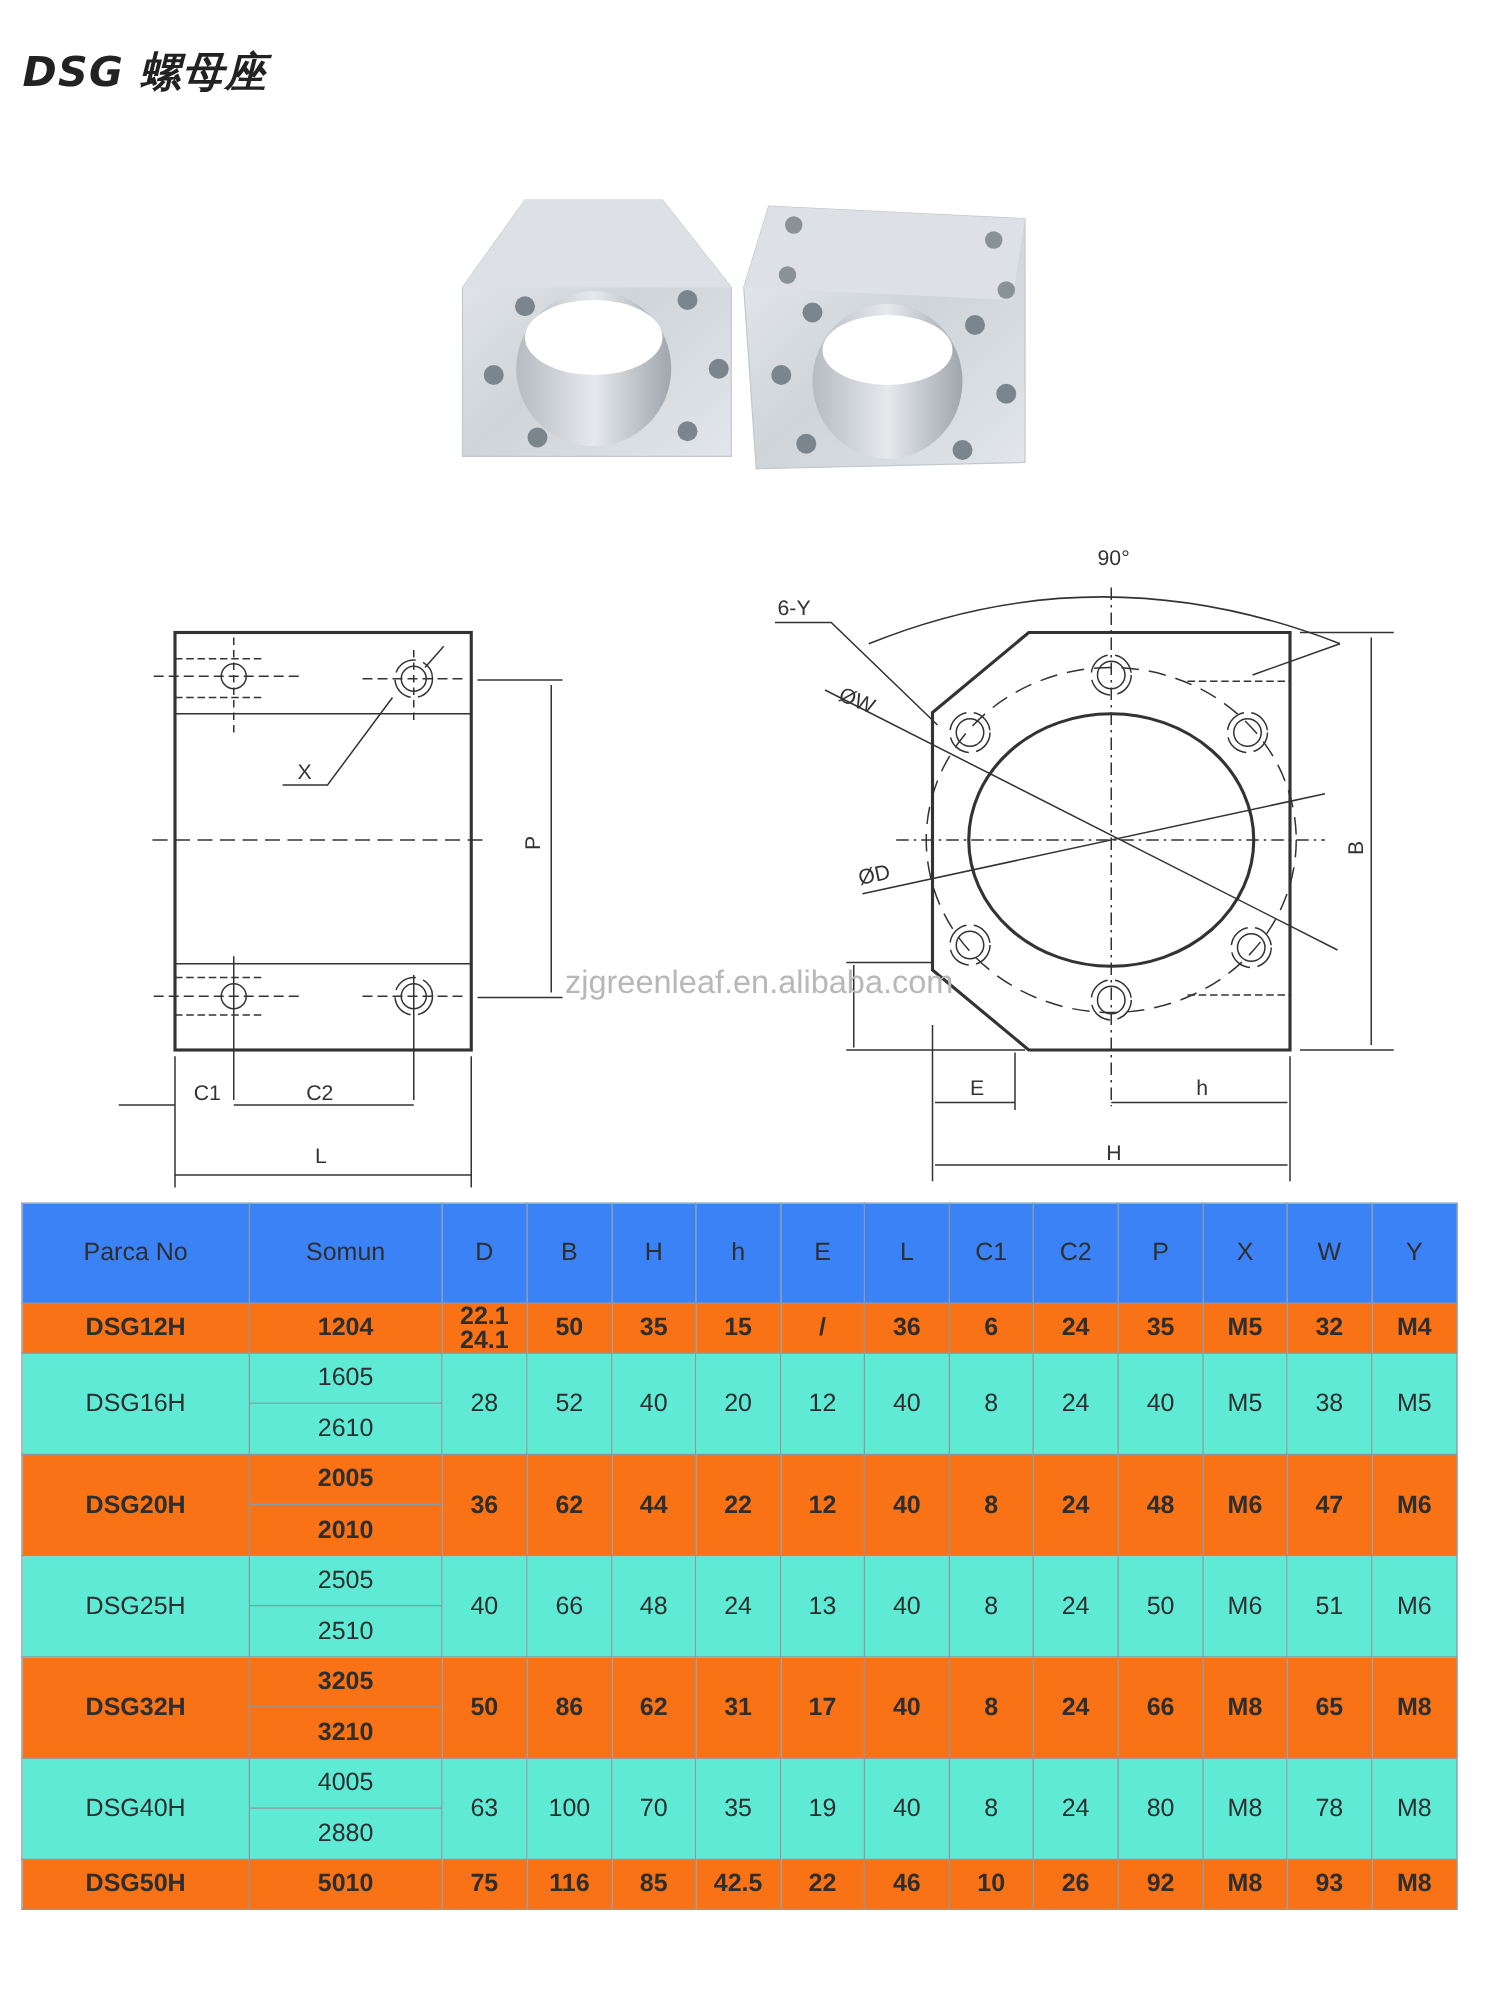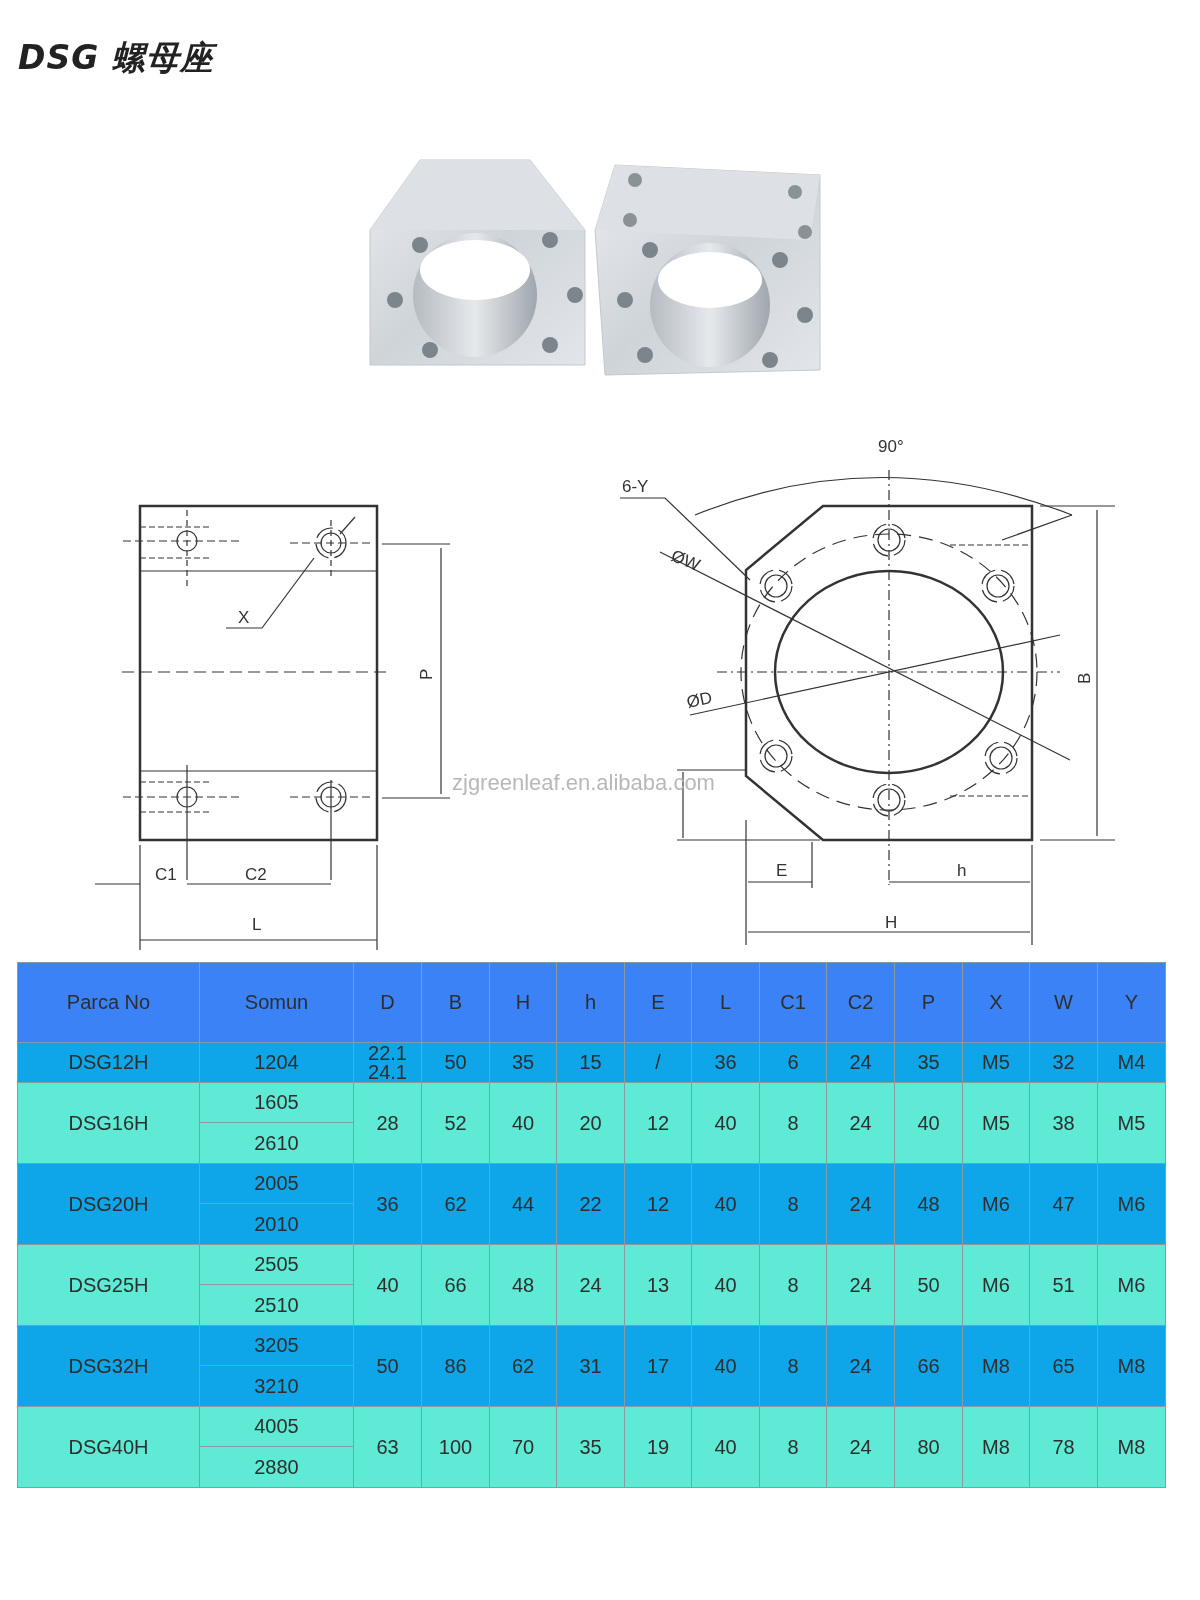--- a/index.html
+++ b/index.html
@@ -2,30 +2,30 @@
 <html><head>
 <meta charset="utf-8">
 <style>
   html, body { margin:0; padding:0; background:#ffffff; }
   body { width:1200px; height:1600px; position:relative; overflow:hidden;
          font-family:"Liberation Sans", "DejaVu Sans", sans-serif; color:#2b2b2b; }
   .title { position:absolute; left:18px; top:36px; font-size:33px; font-weight:bold;
            color:#222; font-family:"DejaVu Sans", "Liberation Sans", sans-serif; letter-spacing:1px;font-style:italic; }
   .photo { position:absolute; left:350px; top:150px; width:480px; height:240px; }
   .drawing { position:absolute; left:0; top:400px; width:1200px; height:560px; }
-  .watermark { position:absolute; left:452px; top:770px; font-size:22px; color:#b8b8b8;
+  .watermark { position:absolute; left:452px; top:770px; font-size:26px; color:#b8b8b8;
                letter-spacing:0px; }
   table.spec { position:absolute; left:17px; top:962px; border-collapse:collapse;
                table-layout:fixed; width:1148px; }
   table.spec th, table.spec td { border:1.5px solid #8a9aa3; text-align:center;
                font-size:20px; color:#2e2e2e; padding:0; font-weight:normal; }
   table.spec th { background:#3b82f6; height:79px; }
   table.spec td { height:39px; }
   tr.alt td { background:#5eead4; }
-  tr.plain td { background:#0ea5e9; }
+  tr.plain td { background:#f97316;font-weight:bold; }
   .stack { display:block; line-height:19px; font-size:20px; }
   td.split { padding:0; }
   .split-top { border-bottom:1.5px solid #8a9aa3; height:39px; line-height:39px; }
   .split-bot { height:40px; line-height:40px; }
 </style>
 </head>
 <body>
 
 <div class="title">DSG 螺母座</div>
 
@@ -320,14 +320,30 @@
       <td>19</td>
       <td>40</td>
       <td>8</td>
       <td>24</td>
       <td>80</td>
       <td>M8</td>
       <td>78</td>
       <td>M8</td>
     </tr>
 
+    <tr class="plain">
+      <td>DSG50H</td>
+      <td>5010</td>
+      <td>75</td>
+      <td>116</td>
+      <td>85</td>
+      <td>42.5</td>
+      <td>22</td>
+      <td>46</td>
+      <td>10</td>
+      <td>26</td>
+      <td>92</td>
+      <td>M8</td>
+      <td>93</td>
+      <td>M8</td>
+    </tr>
   </tbody>
 </table>
 
 </body></html>

